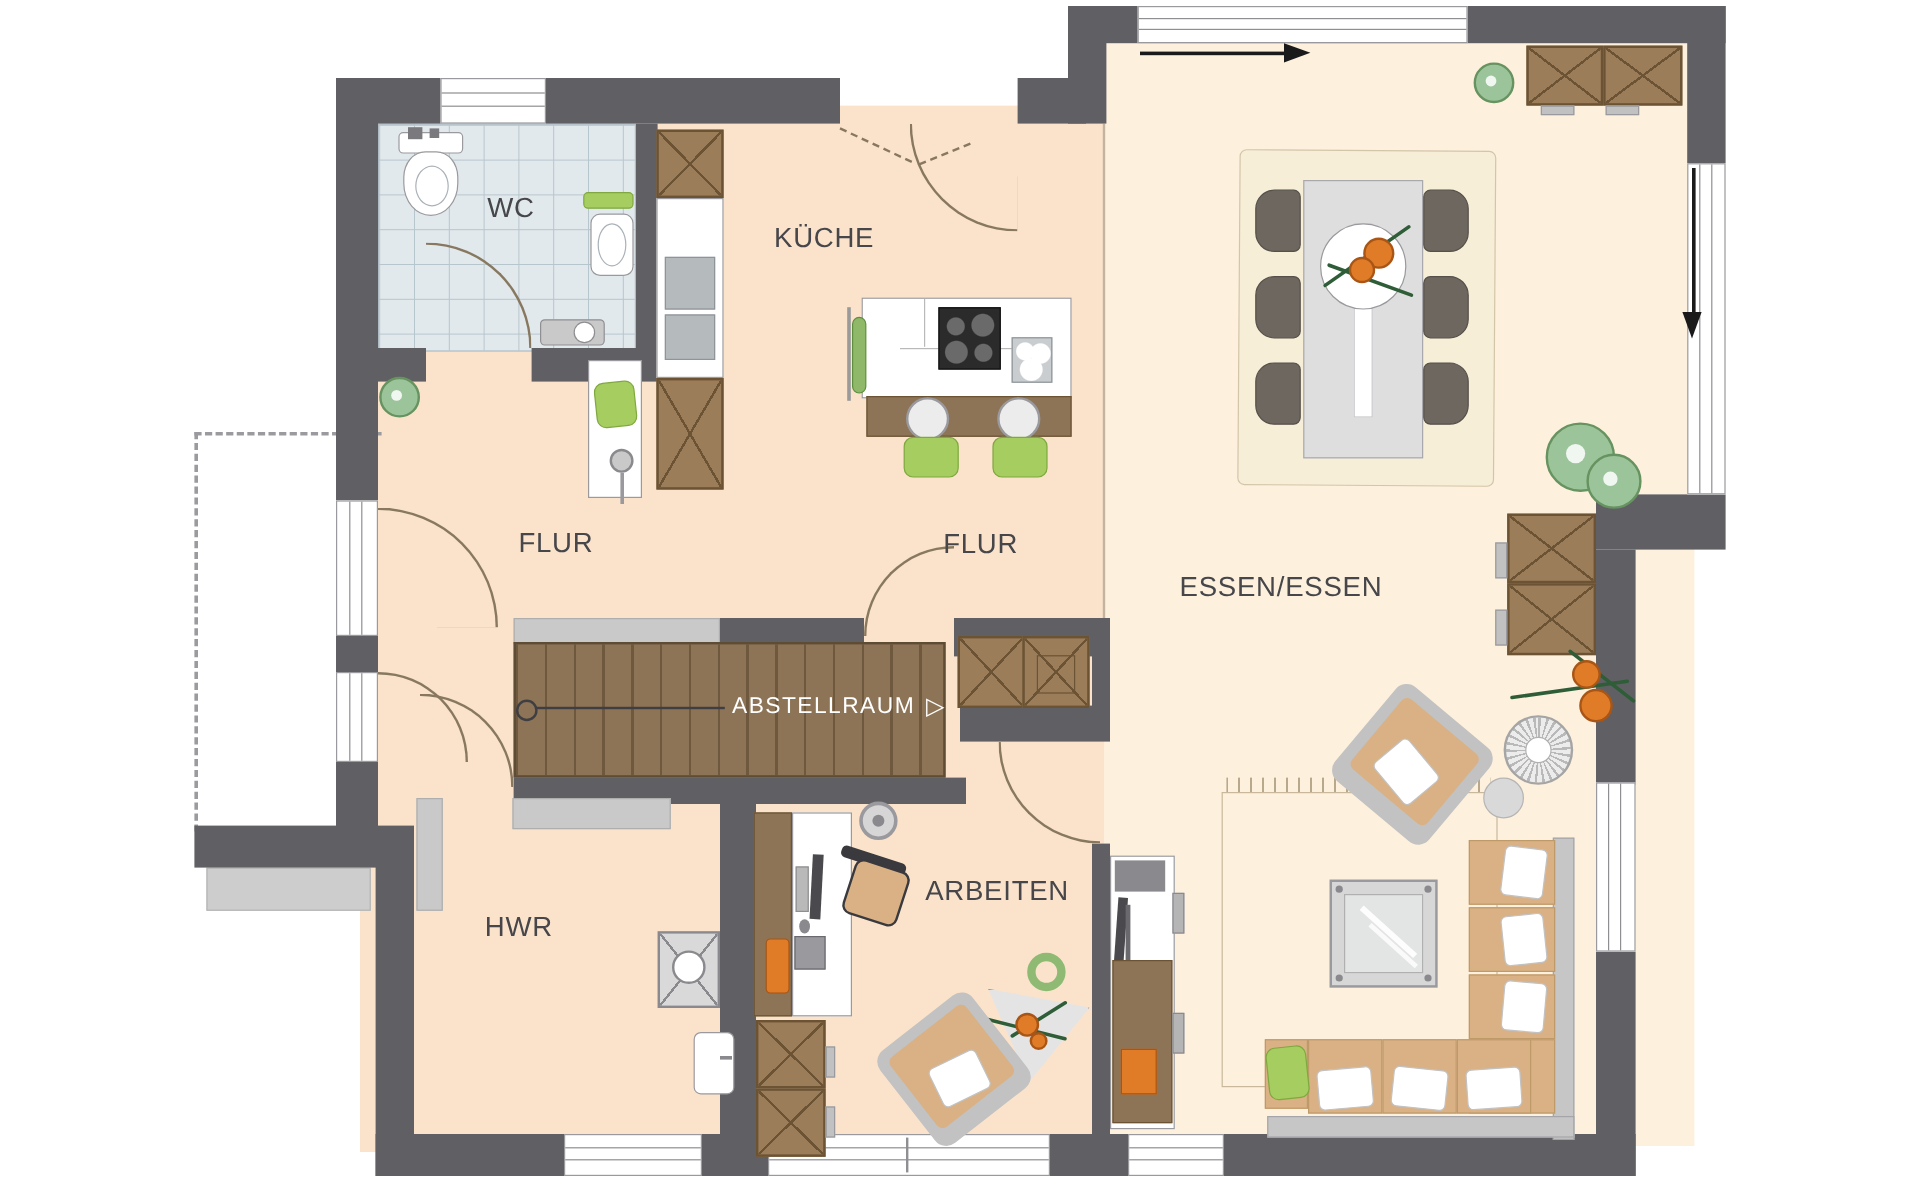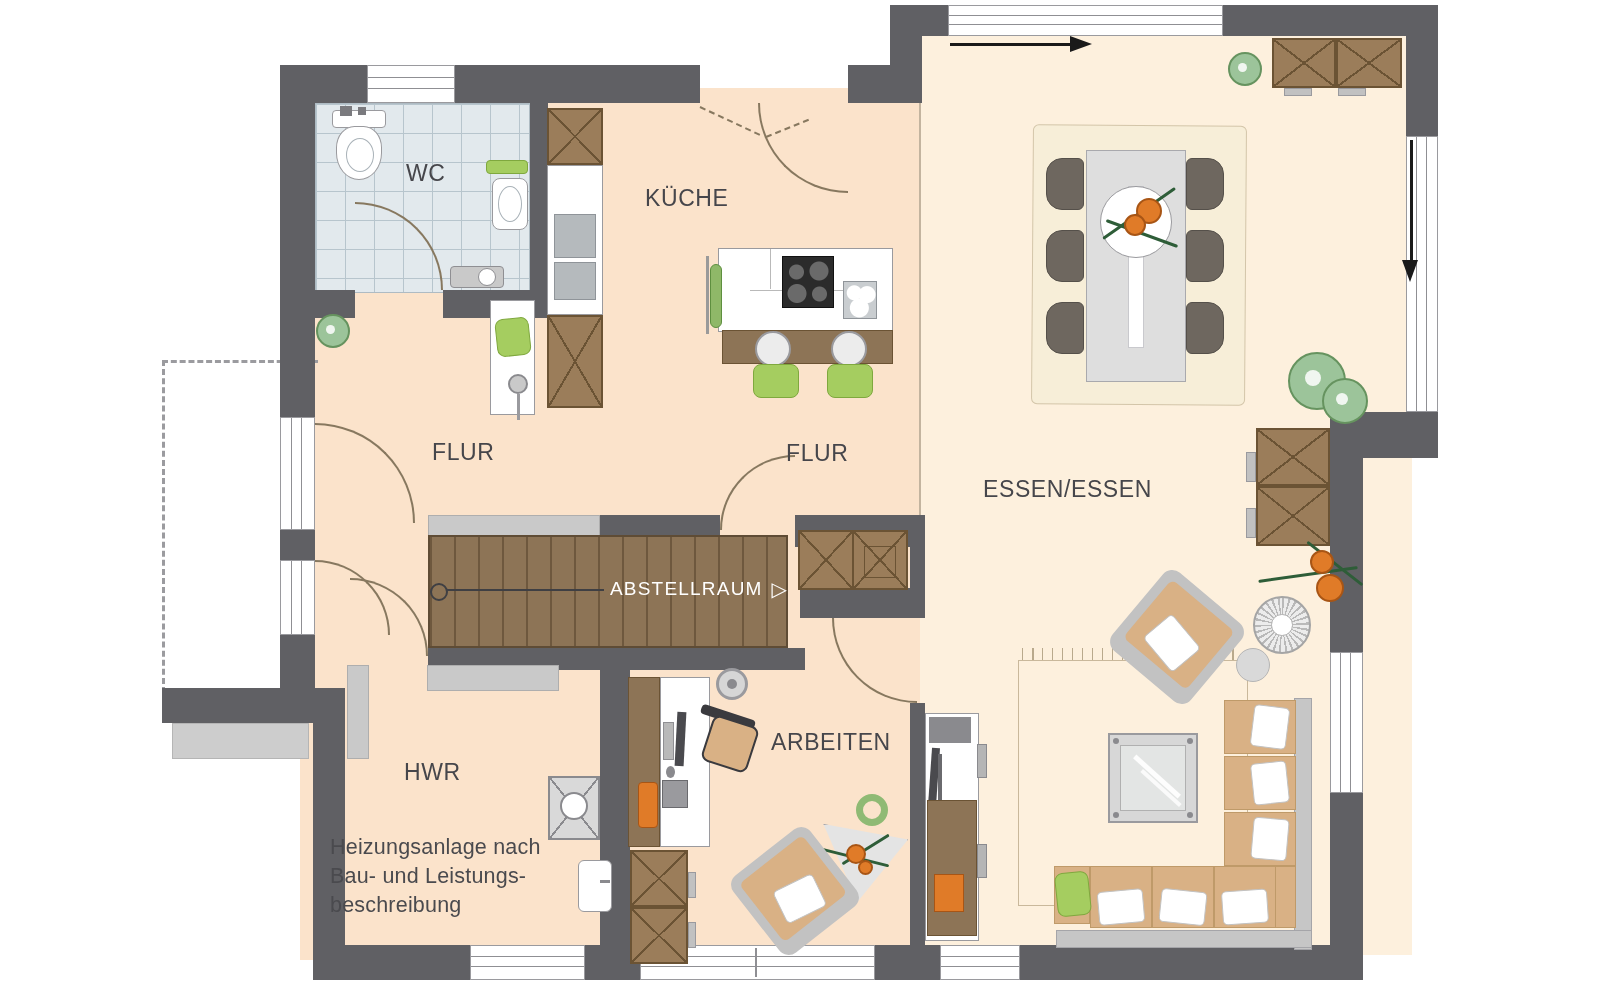--- a/index.html
+++ b/index.html
@@ -275,19 +275,14 @@
   <div class="greenpad" style="left:1056px;top:872px;width:34px;height:44px;transform:rotate(-6deg);"></div>
 
   <div class="lbl" style="left:406px;top:162px;">WC</div>
   <div class="lbl" style="left:645px;top:187px;">KÜCHE</div>
   <div class="lbl" style="left:432px;top:441px;">FLUR</div>
   <div class="lbl" style="left:786px;top:442px;">FLUR</div>
   <div class="lbl" style="left:983px;top:478px;">ESSEN/ESSEN</div>
   <div class="lbl" style="left:771px;top:731px;">ARBEITEN</div>
   <div class="lbl" style="left:404px;top:761px;">HWR</div>
 
-  <div class="anno" style="left:330px;top:833px;">
-    <div>Heizungsanlage nach</div>
-    <div>Bau- und Leistungs-</div>
-    <div>beschreibung</div>
-  </div>
 
 </div>
 
 </body></html>

